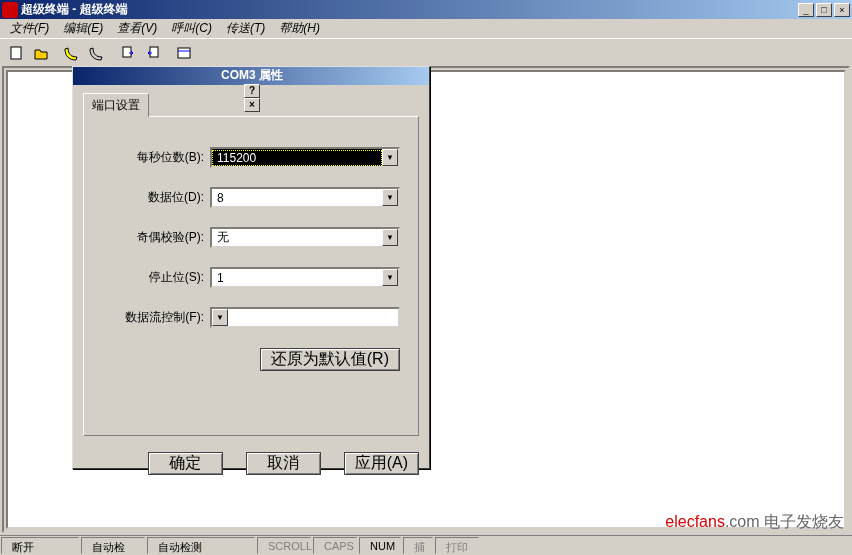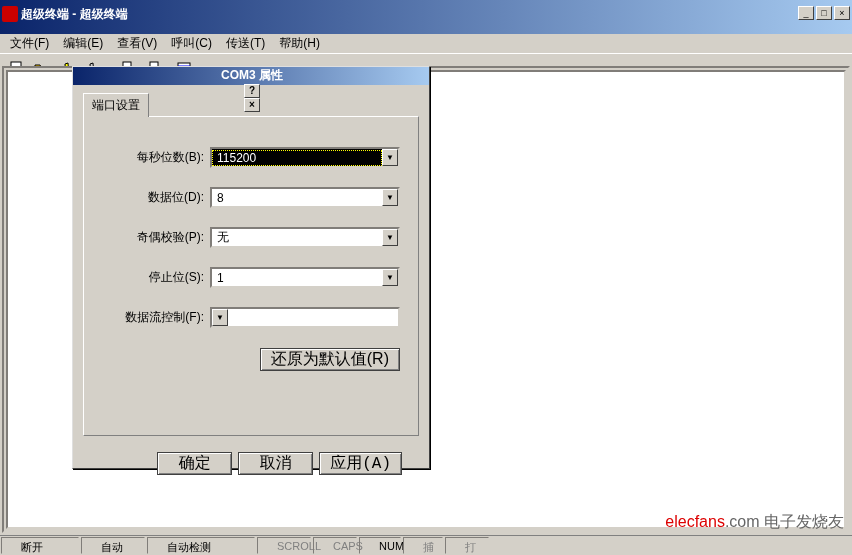--- a/index.html
+++ b/index.html
@@ -6,26 +6,26 @@
 body {
   font-family: "SimSun", "宋体", sans-serif;
   font-size: 12px;
   background: #d4d0c8;
   width: 852px;
   height: 555px;
   overflow: hidden;
   position: relative;
 }
 .titlebar {
-  height: 34px;
+  height: 19px;
   background: linear-gradient(to right, #0a246a, #a6caf0);
   color: #fff;
   display: flex;
-  align-items: flex-start;
-  padding: 6px 2px;
+  align-items: center;
+  padding: 0 2px;
 }
 .titlebar .icon {
   width: 16px; height: 16px;
   background: #c00;
   border-radius: 2px;
   margin-right: 3px;
 }
 .titlebar .title { flex: 1; font-weight: bold; }
 .titlebar .btns { display: flex; gap: 2px; }
 .titlebar .btn {
@@ -38,20 +38,21 @@
   text-align: center;
   line-height: 12px;
   color: #000;
 }
 .menubar {
   height: 19px;
   display: flex;
   align-items: center;
   padding: 0 4px;
   gap: 2px;
+  font-style: italic;
 }
 .menubar .item { padding: 2px 6px; }
 .toolbar {
   height: 28px;
   display: flex;
   align-items: center;
   padding: 2px 4px;
   gap: 2px;
   border-top: 1px solid #fff;
 }
@@ -166,34 +167,33 @@
   background: #d4d0c8;
   border: 1px solid #404040;
   box-shadow: inset 1px 1px 0 #fff, inset -1px -1px 0 #808080;
   padding: 0 10px;
   font-family: inherit;
   font-size: 16px;
 }
 .dialog-buttons {
   display: flex;
   justify-content: flex-end;
-  gap: 6px;
-  padding: 8px 27px 0;
-  font-family: Liberation Mono, monospace;
+  gap: 23px;
+  padding: 8px 10px 0;
 }
 .statusbar {
   position: absolute;
   bottom: 0; left: 0; right: 0;
   height: 20px;
   display: flex;
   border-top: 1px solid #808080;
 }
 .statusbar .cell {
   border: 1px inset #d4d0c8;
-  padding: 2px 19px;
+  padding: 2px 10px;
   margin: 1px;
   font-size: 11px;
 }
 .statusbar .dim { color: #808080; }
 .watermark {
   position: absolute;
   bottom: 22px; right: 8px;
   font-size: 16px;
   color: #666;
 }

